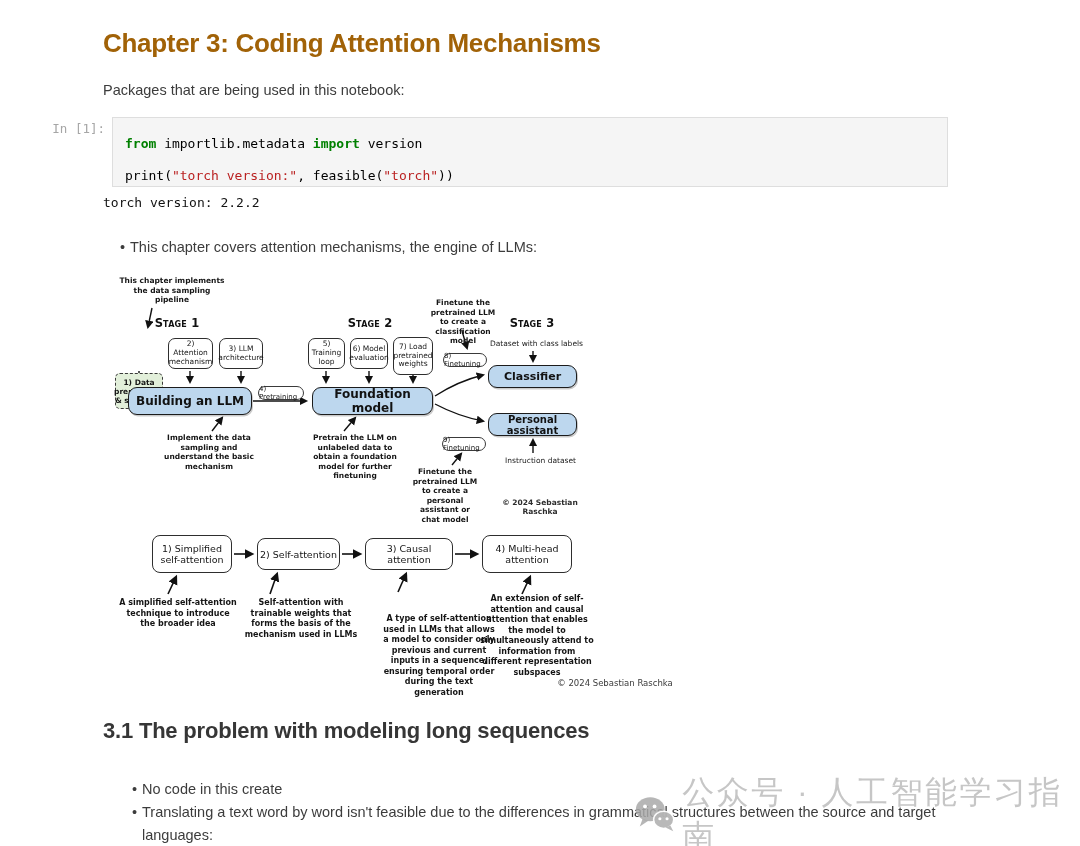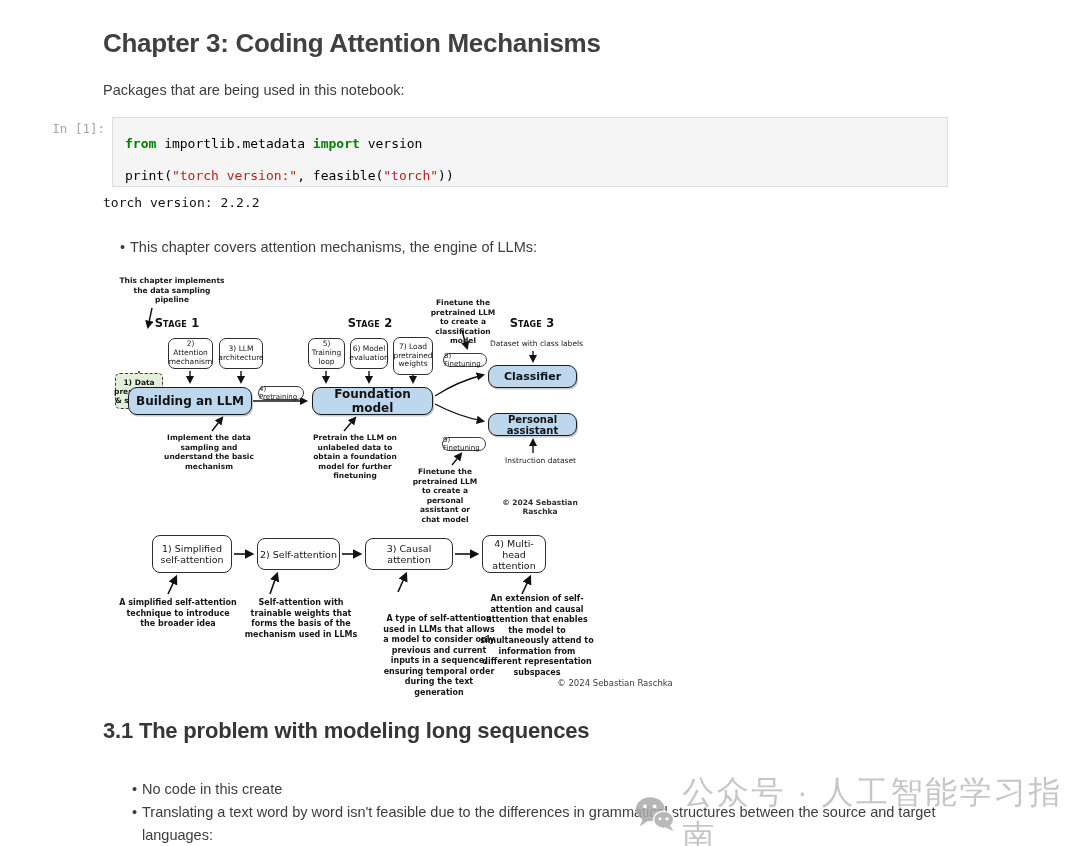--- a/index.html
+++ b/index.html
@@ -2,21 +2,21 @@
 <html><head>
 <meta charset="utf-8">
 <style>
   html,body{margin:0;padding:0;background:#fff;}
   body{width:1080px;height:846px;position:relative;overflow:hidden;
        font-family:"Liberation Sans",sans-serif;color:#3c3c3c;}
   .abs{position:absolute;}
   .mono{font-family:"DejaVu Sans Mono","Liberation Mono",monospace;}
 
   
-  .h1{font-size:26px;font-weight:700;color:#404040;letter-spacing:-0.3px;}
+  .h1{font-size:26px;font-weight:700;color:#a16207;letter-spacing:-0.3px;}
   .h2{font-size:22px;font-weight:700;color:#363636;letter-spacing:-0.2px;}
   .para{font-size:14.5px;color:#3c3c3c;}
   .bullet-row{display:flex;font-size:14.5px;line-height:23px;color:#3c3c3c;}
   .dot{width:10px;flex:0 0 10px;}
 
   
   .prompt{font-size:12.5px;color:#a6a6a6;text-align:right;}
   .codebox{background:#f5f5f5;border:1px solid #dedede;box-sizing:border-box;}
   .code-line{white-space:pre;font-size:13px;line-height:32px;color:#000;
              font-family:"DejaVu Sans Mono","Liberation Mono",monospace;}
@@ -152,21 +152,21 @@
       <path d="M58,66 L66,49"></path>
       <path d="M160,66 L167,46"></path>
       <path d="M288,64 L296,46"></path>
       <path d="M412,66 L420,49"></path>
     </g>
   </svg>
 
   <div class="abs d2box" style="left:42px;top:7px;width:80px;height:38px;padding:2px;">1) Simplified self-attention</div>
   <div class="abs d2box" style="left:147px;top:10px;width:83px;height:32px;padding:2px;">2) Self-attention</div>
   <div class="abs d2box" style="left:255px;top:10px;width:88px;height:32px;padding:2px;">3) Causal attention</div>
-  <div class="abs d2box" style="left:372px;top:7px;width:64px;height:38px;padding:8px;">4) Multi-head attention</div>
+  <div class="abs d2box" style="left:372px;top:7px;width:90px;height:38px;padding:8px;">4) Multi-head attention</div>
 
   <div class="abs cap" style="left:8px;top:70px;width:120px;">A simplified self-attention technique to introduce the broader idea</div>
   <div class="abs cap" style="left:130px;top:70px;width:122px;">Self-attention with trainable weights that forms the basis of the mechanism used in LLMs</div>
   <div class="abs cap" style="left:273px;top:66px;width:112px;margin-top:20px;">A type of self-attention used in LLMs that allows a model to consider only previous and current inputs in a sequence, ensuring temporal order during the text generation</div>
   <div class="abs cap" style="left:368px;top:66px;width:118px;">An extension of self-attention and causal attention that enables the model to simultaneously attend to information from different representation subspaces</div>
 
   <div class="abs copyr2" style="left:440px;top:150px;width:130px;">© 2024 Sebastian Raschka</div>
 </div>
 
 <div class="abs h2" style="left:103px;top:718px;width:700px;">3.1 The problem with modeling long sequences</div>

